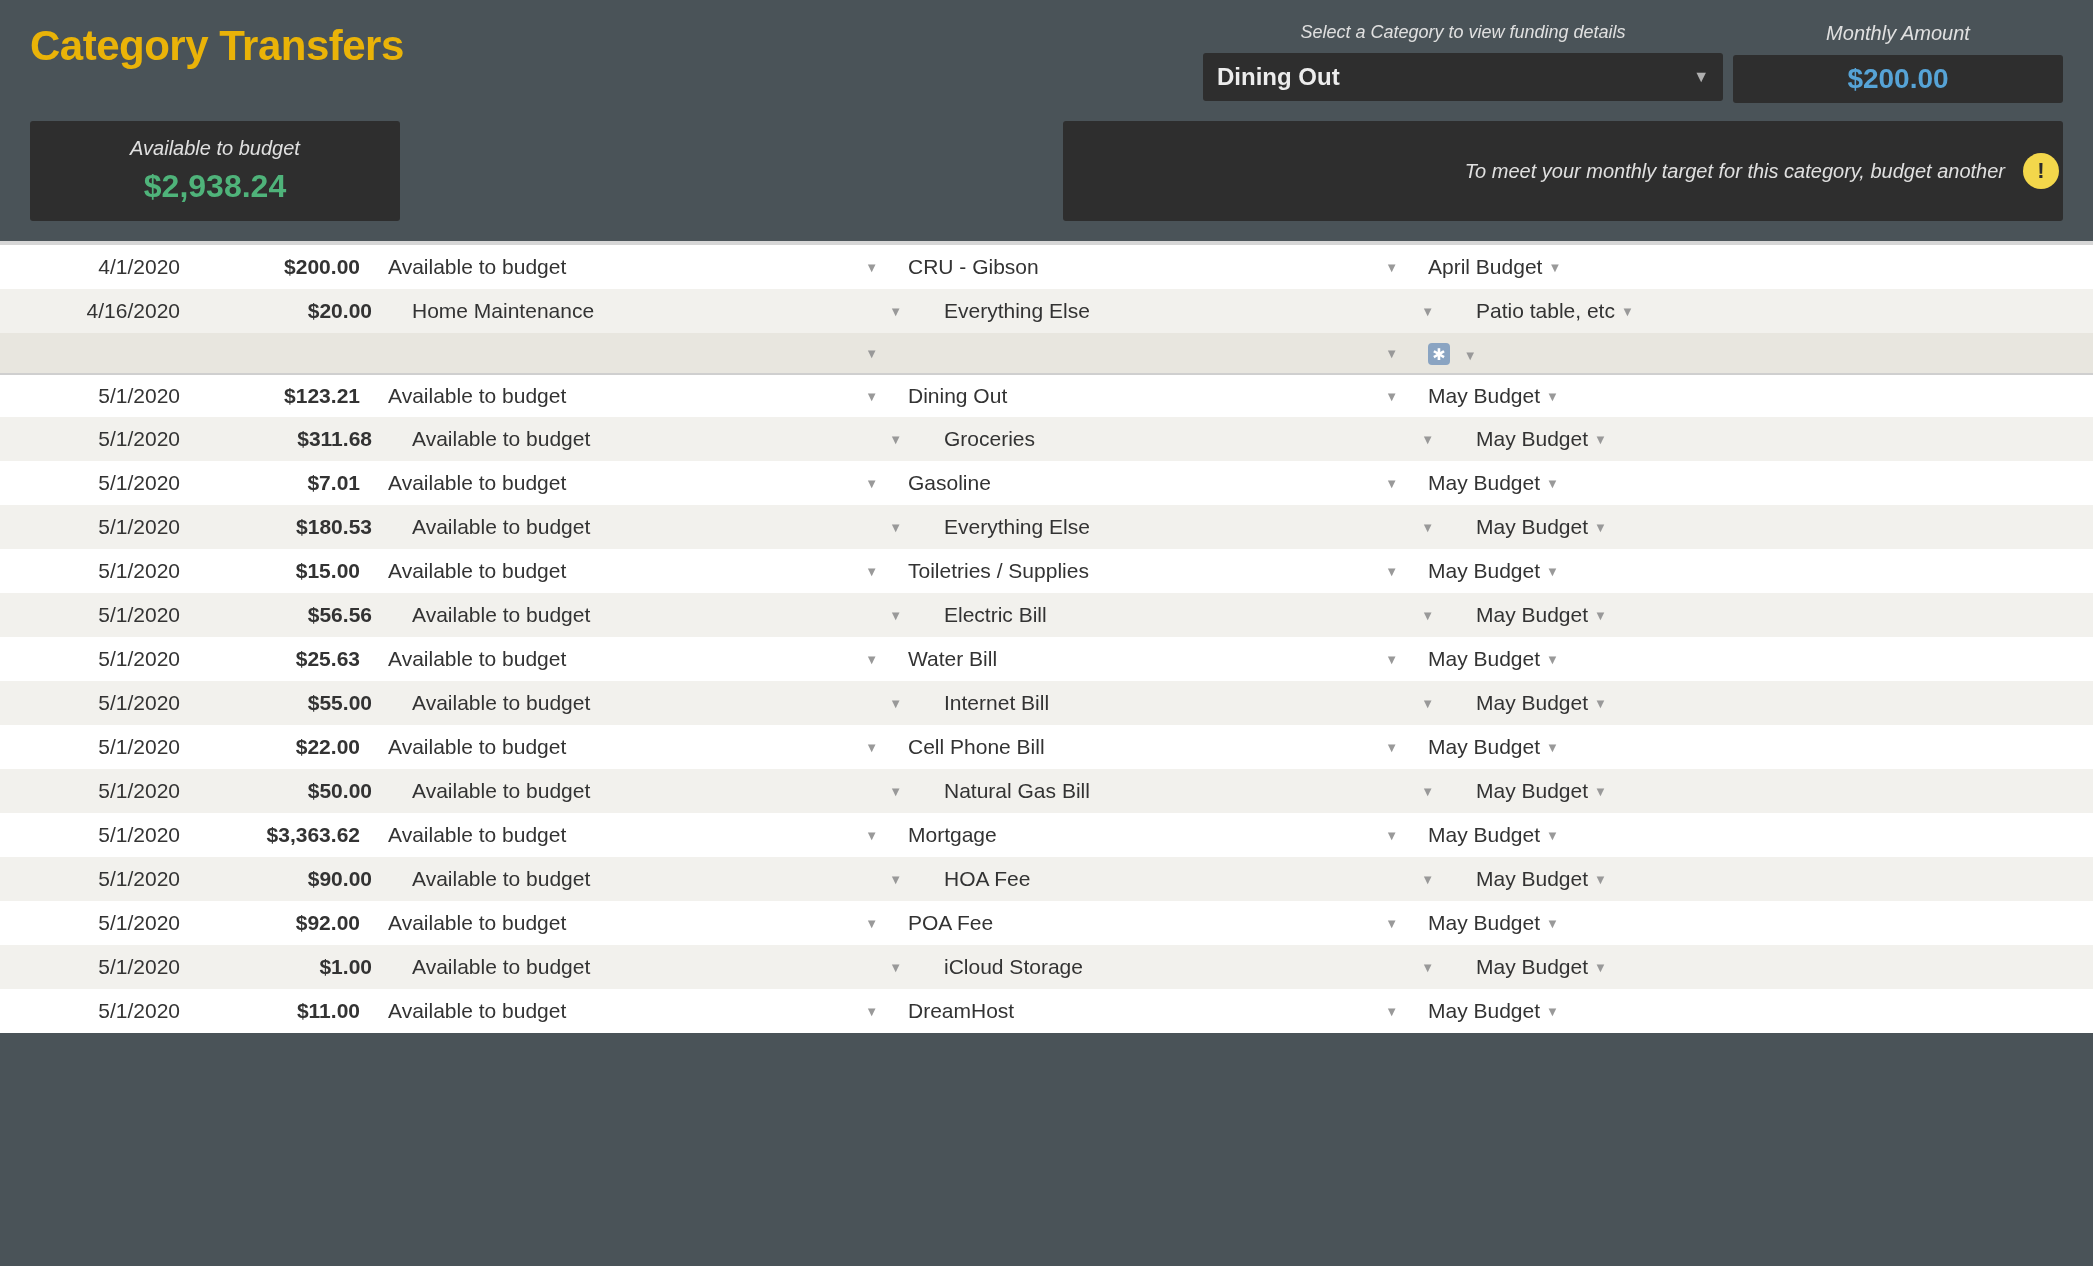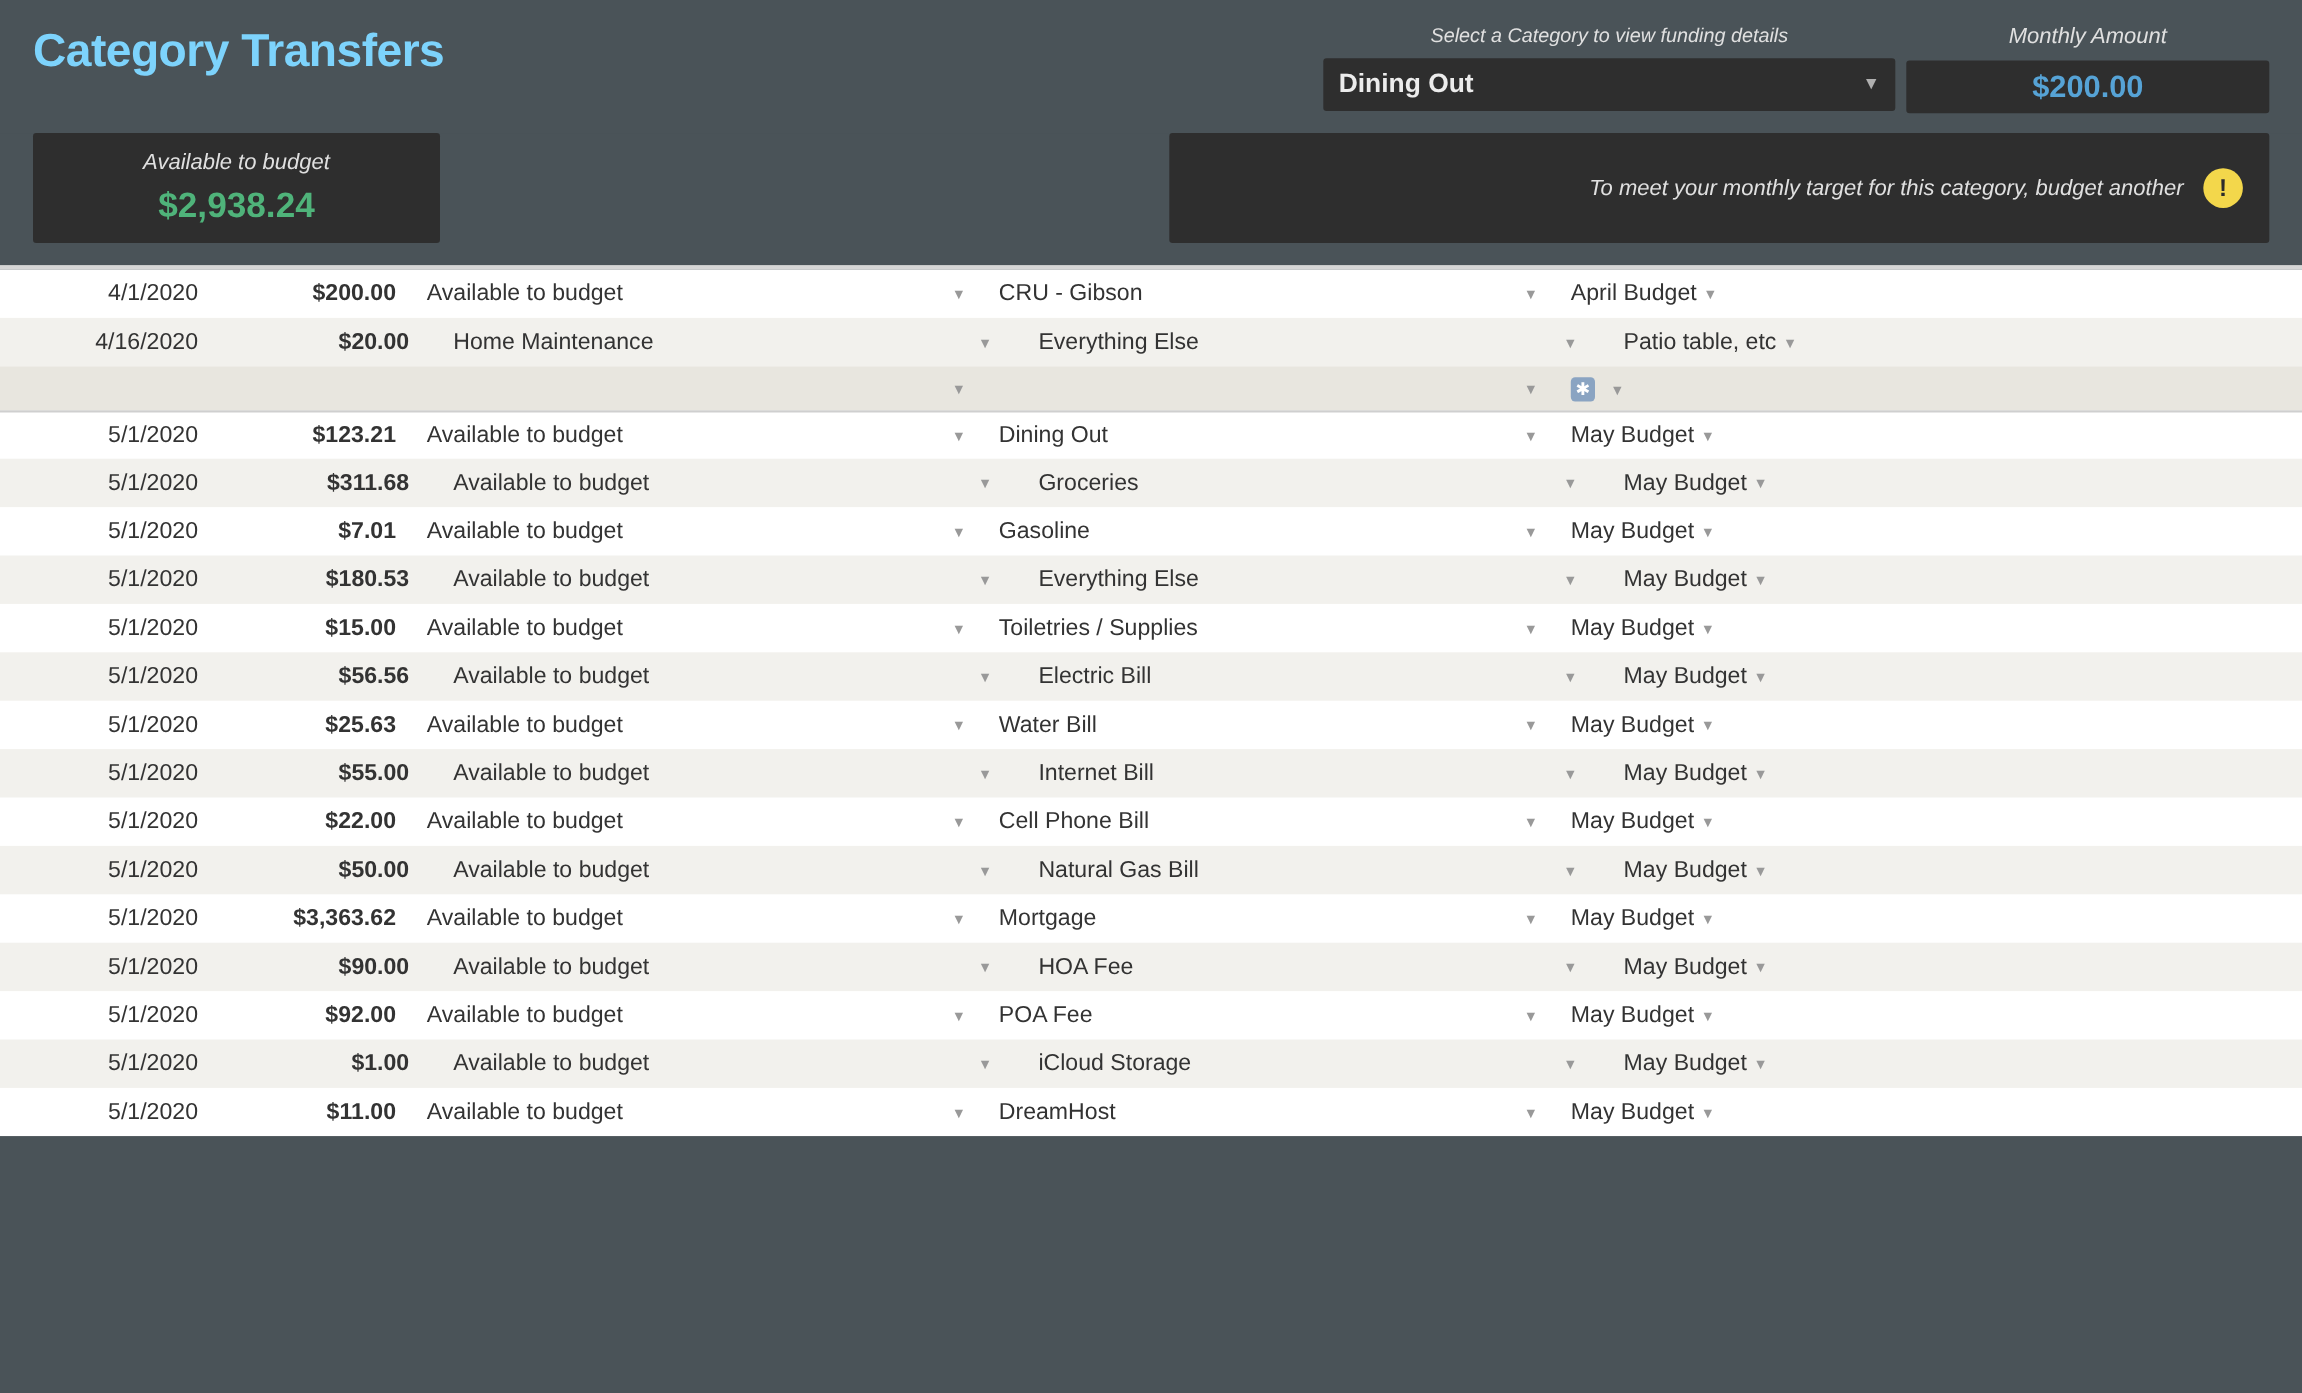--- a/index.html
+++ b/index.html
@@ -13,21 +13,21 @@
 .header-area {
   background: #4a5358;
   padding: 22px 30px 18px 30px;
   display: flex;
   justify-content: space-between;
   align-items: flex-start;
 }
 .title {
   font-size: 42px;
   font-weight: 700;
-  color: #7dd3fc;
+  color: #eab308;
   letter-spacing: -0.5px;
 }
 .right-panel {
   display: flex;
   gap: 10px;
   flex: 1;
   justify-content: flex-end;
   margin-left: 40px;
 }
 .category-panel {
@@ -102,21 +102,21 @@
   font-size: 32px;
   font-weight: 700;
   color: #4fb37a;
 }
 .target-box {
   background: #2e2e2e;
   border-radius: 3px;
   flex: 1;
   max-width: 1000px;
   margin-left: 40px;
-  padding: 16px 24px;
+  padding: 16px 4px;
   display: flex;
   align-items: center;
   justify-content: flex-end;
   gap: 18px;
 }
 .target-text {
   text-align: right;
 }
 .target-line1 {
   font-style: italic;

